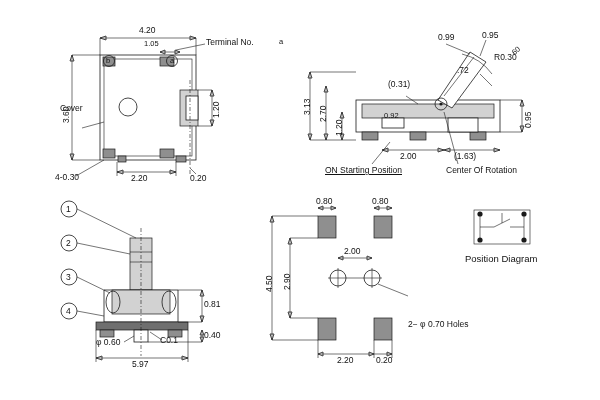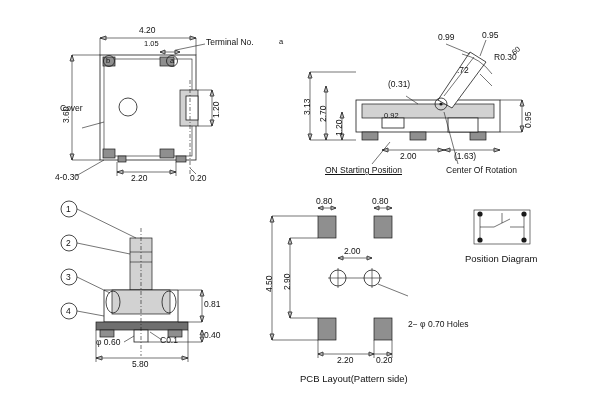--- a/index.html
+++ b/index.html
@@ -313,27 +313,26 @@
   <div class="lbl" style="left:446px;top:166px;">Center Of Rotation</div>
 
   <div class="lbl" style="left:66px;top:205px;">1</div>
   <div class="lbl" style="left:66px;top:239px;">2</div>
   <div class="lbl" style="left:66px;top:273px;">3</div>
   <div class="lbl" style="left:66px;top:307px;">4</div>
   <div class="lbl" style="left:204px;top:300px;">0.81</div>
   <div class="lbl" style="left:204px;top:331px;">0.40</div>
   <div class="lbl" style="left:96px;top:338px;">φ 0.60</div>
   <div class="lbl" style="left:160px;top:336px;">C0.1</div>
-  <div class="lbl" style="left:132px;top:360px;">5.80</div>
+  <div class="lbl" style="left:132px;top:360px;">5.97</div>
 
   <div class="lbl" style="left:316px;top:197px;">0.80</div>
   <div class="lbl" style="left:372px;top:197px;">0.80</div>
   <div class="lbl" style="left:344px;top:247px;">2.00</div>
   <div class="lbl vert" style="left:265px;top:292px;">4.50</div>
   <div class="lbl vert" style="left:283px;top:290px;">2.90</div>
   <div class="lbl" style="left:337px;top:356px;">2.20</div>
   <div class="lbl" style="left:376px;top:356px;">0.20</div>
   <div class="lbl" style="left:408px;top:292px;margin-top:28px;">2− φ 0.70 Holes</div>
-  <div class="lbl big" style="left:300px;top:374px;">PCB Layout(Pattern side)</div>
 
   <div class="lbl big" style="left:465px;top:254px;">Position Diagram</div>
 
 </div>
 
 </body></html>

